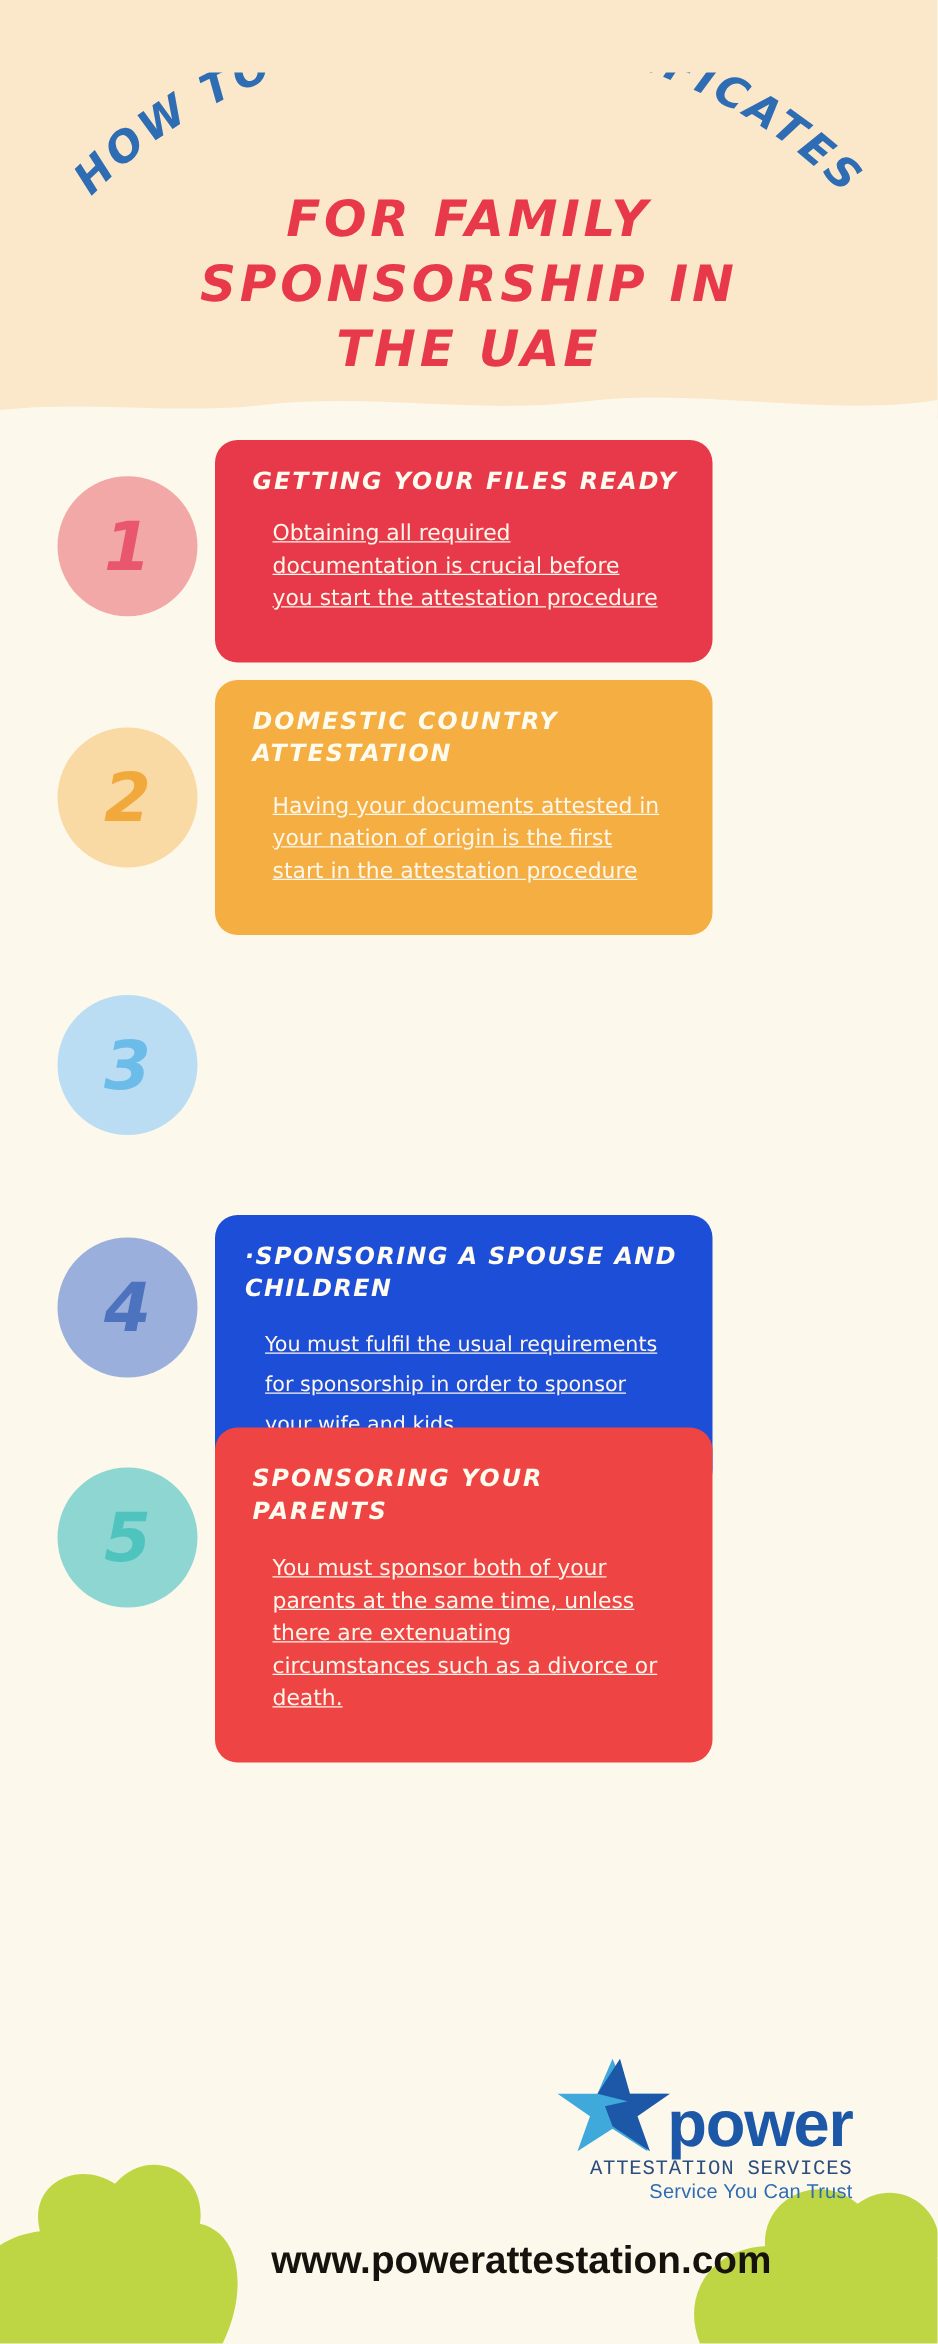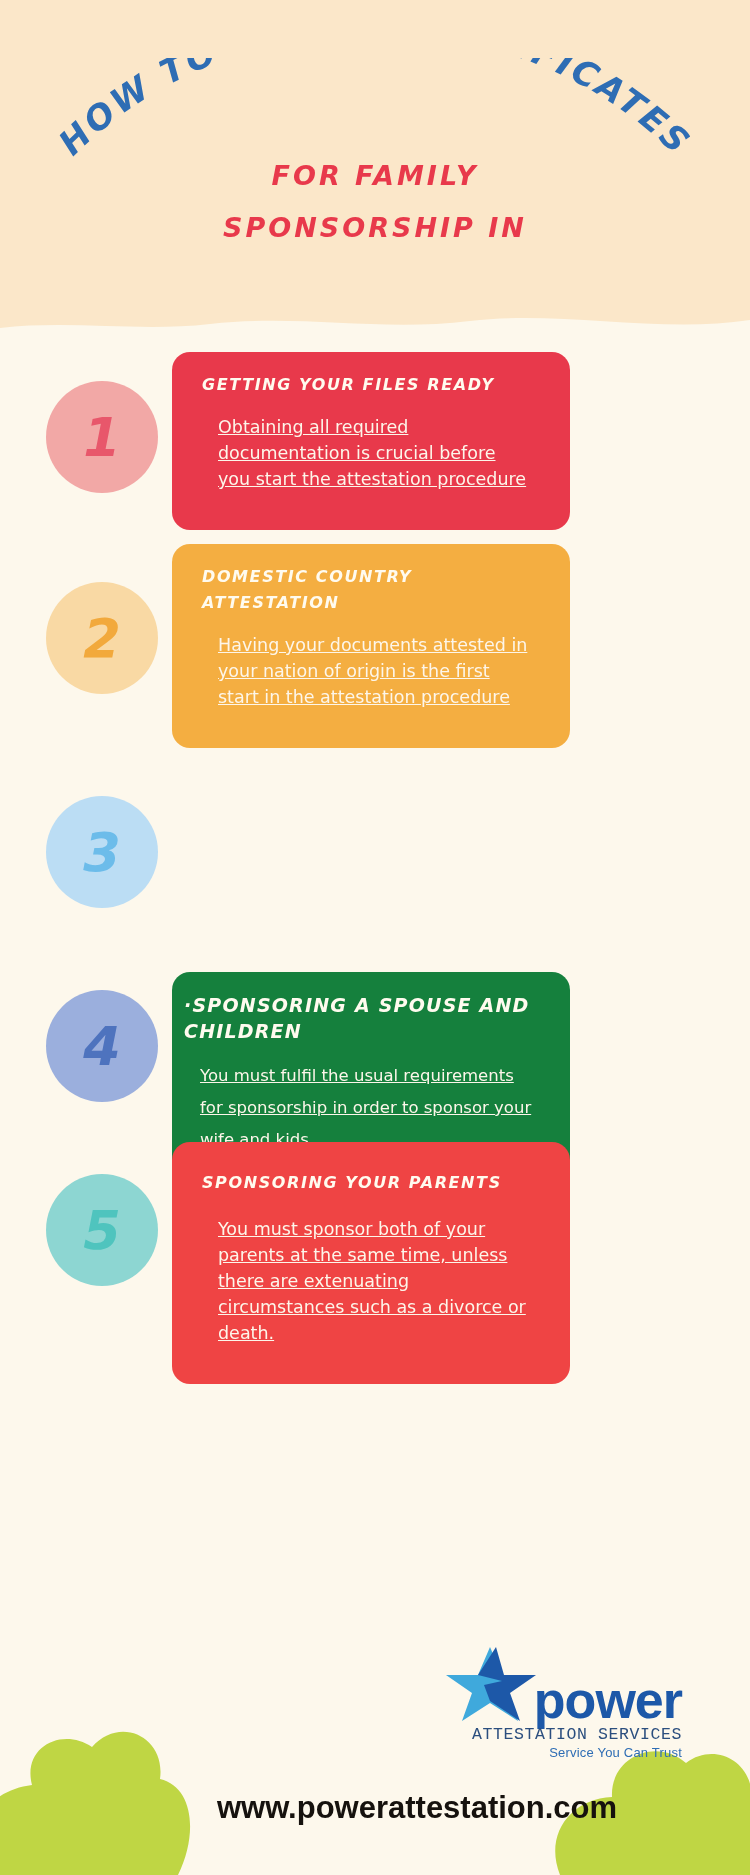--- a/index.html
+++ b/index.html
@@ -24,21 +24,21 @@
   }
   .arc-title{
     position:absolute;left:0;top:58px;width:750px;height:130px;
   }
   .sub-title{
     position:absolute;left:0;top:150px;width:750px;
     text-align:center;
     color:#E8394B;
     font-family:"DejaVu Sans", sans-serif;
     font-weight:bold;
-    font-size:27px;
+    font-size:40px;
     letter-spacing:3px;
     line-height:52px;
     font-style:italic;
     text-transform:uppercase;
   }
   .sub-title span{display:block;}
 
   
   .steps{position:absolute;left:0;top:352px;width:750px;}
   .step{position:relative;width:750px;margin-bottom:22px;}
@@ -51,21 +51,21 @@
   }
   .card{
     position:relative;margin-left:172px;width:398px;
     border-radius:18px;
     padding:20px 22px 22px 30px;
     box-sizing:border-box;
     color:#ffffff;
   }
   .card h3{
     margin:0 0 8px 0;
-    font-size:16px;
+    font-size:19px;
     font-weight:bold;
     font-style:italic;
     letter-spacing:1.6px;
     line-height:26px;
     text-transform:uppercase;
     color:#FFFBEF;
   }
   .card p{
     margin:16px;
     font-size:17.5px;
@@ -85,21 +85,21 @@
     font-weight:bold;font-size:52px;color:#1D58A8;
     letter-spacing:-1px;line-height:46px;margin-left:-6px;
   }
   .logo-sub1{
     font-family:Liberation Mono, monospace;
     font-size:16.5px;color:#2B4E7E;letter-spacing:0.6px;
     margin-top:2px;text-align:center;
   }
   .logo-sub2{
     font-family:"Liberation Sans", sans-serif;
-    font-size:13px;color:#2E6DB4;letter-spacing:0.2px;
+    font-size:16px;color:#2E6DB4;letter-spacing:0.2px;
     margin-top:1px;text-align:center;
   }
   .url{
     position:absolute;left:0;top:1790px;width:750px;text-align:center;
     font-family:"Liberation Sans", sans-serif;
     font-weight:bold;font-size:31px;color:#16120E;letter-spacing:0px;padding-left:42px;
   }
 </style>
 </head>
 <body>
@@ -113,20 +113,21 @@
         <path id="arcpath" d="M 48,128 A 400,360 0 0 1 702,128" fill="none"></path>
       </defs>
       <text font-family="DejaVu Sans, sans-serif" font-size="34" font-weight="bold" font-style="italic" letter-spacing="3.2" fill="#2E6DB4">
         <textPath href="#arcpath" startOffset="50%" text-anchor="middle">HOW TO ATTEST CERTIFICATES</textPath>
       </text>
     </svg>
 
     <div class="sub-title">
       <span>FOR FAMILY</span>
       <span>SPONSORSHIP IN</span>
+      <span>THE UAE</span>
     </div>
 
     <svg class="header-wave" viewBox="0 0 750 60" preserveAspectRatio="none">
       <path d="M0,0 L750,0 L750,20 C660,34 560,10 470,21 C380,32 300,14 210,24 C140,32 70,20 0,28 Z" fill="#FBE7C9"></path>
       <path d="M0,28 C70,20 140,32 210,24 C300,14 380,32 470,21 C560,10 660,34 750,20 L750,60 L0,60 Z" fill="#FDF8EC"></path>
     </svg>
   </div>
 
   <div class="steps">
 
@@ -153,21 +154,21 @@
     <div class="step" style="height:192px;">
       <div class="circle" style="top:38px;background:#BBDDF4;color:#6CBCEA;">
         <span>3</span>
       </div>
     </div>
 
     <div class="step" style="height:148px;">
       <div class="circle" style="top:18px;background:#9BAFDD;color:#4E73BE;">
         <span>4</span>
       </div>
-      <div class="card" style="background:#15803d;min-height:128px;padding-left:12px;">
+      <div class="card" style="background:#1d4ed8;min-height:128px;padding-left:24px;">
         <h3 style="font-size:19px;letter-spacing:1.2px;">·SPONSORING A SPOUSE AND CHILDREN</h3>
         <p style="font-size:16.5px;line-height:32px;">You must fulfil the usual requirements for sponsorship in order to sponsor your wife and kids.</p>
       </div>
     </div>
 
     <div class="step" style="height:175px;">
       <div class="circle" style="top:32px;background:#8DD6D2;color:#4FC4BE;">
         <span>5</span>
       </div>
       <div class="card" style="background:#ef4444;min-height:160px;padding-top:28px;">

